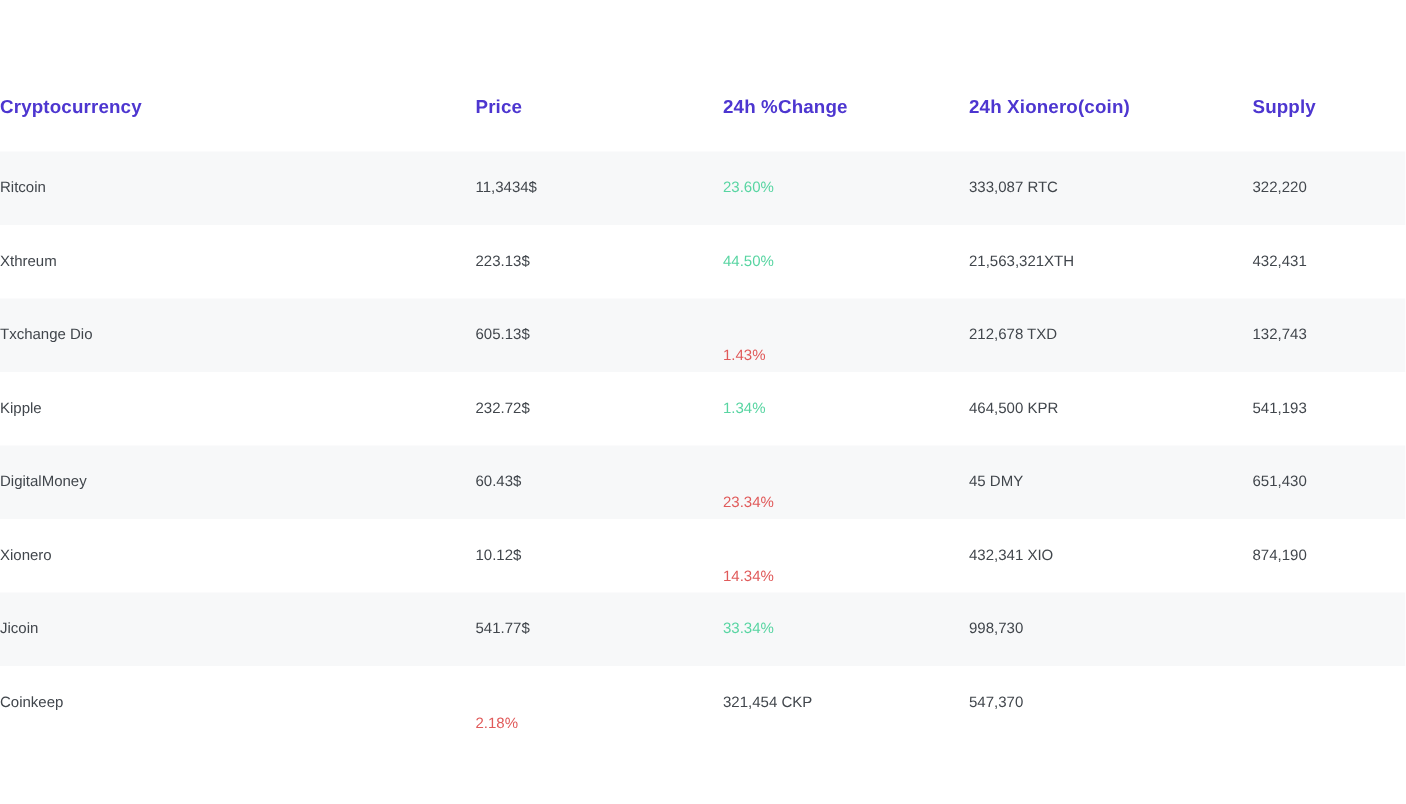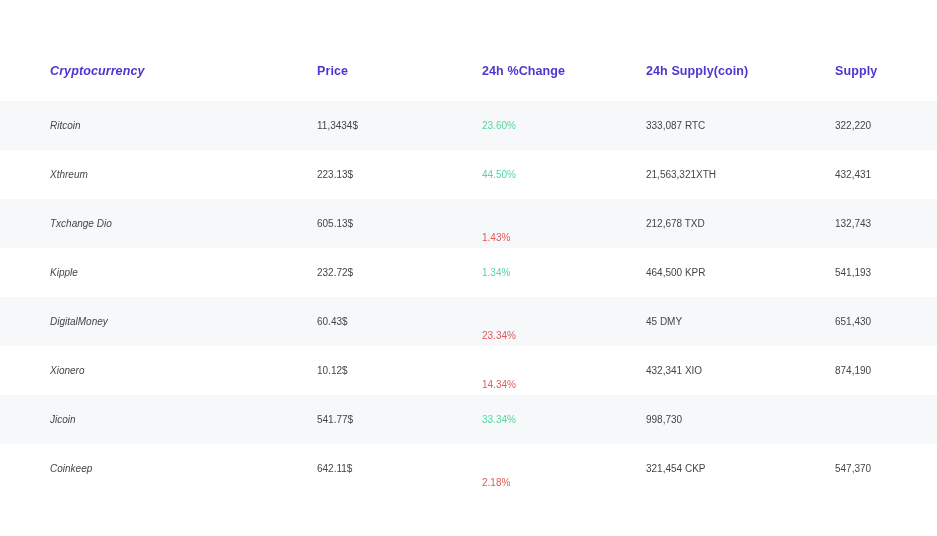--- a/index.html
+++ b/index.html
@@ -43,36 +43,34 @@
     background: var(--stripe);
   }
   .cell {
     font-size: 10px;
     color: var(--text);
     text-align: left;
     white-space: nowrap;
     overflow: hidden;
   }
   .cell.first {
-    padding-left: 50px;
-    font-style: italic;
   }
   .cell.change[data-dir="up"]   { color: var(--positive); }
   .cell.change[data-dir="down"] { color: var(--negative); margin-top: 28px; }
 </style>
 </head>
 <body>
 
 <div class="crypto-table">
 
   <div class="trow thead">
     <div class="cell first">Cryptocurrency</div>
     <div class="cell">Price</div>
     <div class="cell">24h %Change</div>
-    <div class="cell">24h Supply(coin)</div>
+    <div class="cell">24h Xionero(coin)</div>
     <div class="cell">Supply</div>
   </div>
 
   <div class="rows">
 
     <div class="trow">
       <div class="cell first">Ritcoin</div>
       <div class="cell">11,3434$</div>
       <div class="cell change" data-dir="up">23.60%</div>
       <div class="cell">333,087 RTC</div>
@@ -121,20 +119,19 @@
 
     <div class="trow">
       <div class="cell first">Jicoin</div>
       <div class="cell">541.77$</div>
       <div class="cell change" data-dir="up">33.34%</div>
       <div class="cell">998,730</div>
     </div>
 
     <div class="trow">
       <div class="cell first">Coinkeep</div>
-      <div class="cell">642.11$</div>
       <div class="cell change" data-dir="down">2.18%</div>
       <div class="cell">321,454 CKP</div>
       <div class="cell">547,370</div>
     </div>
 
   </div>
 </div>
 
 </body></html>

